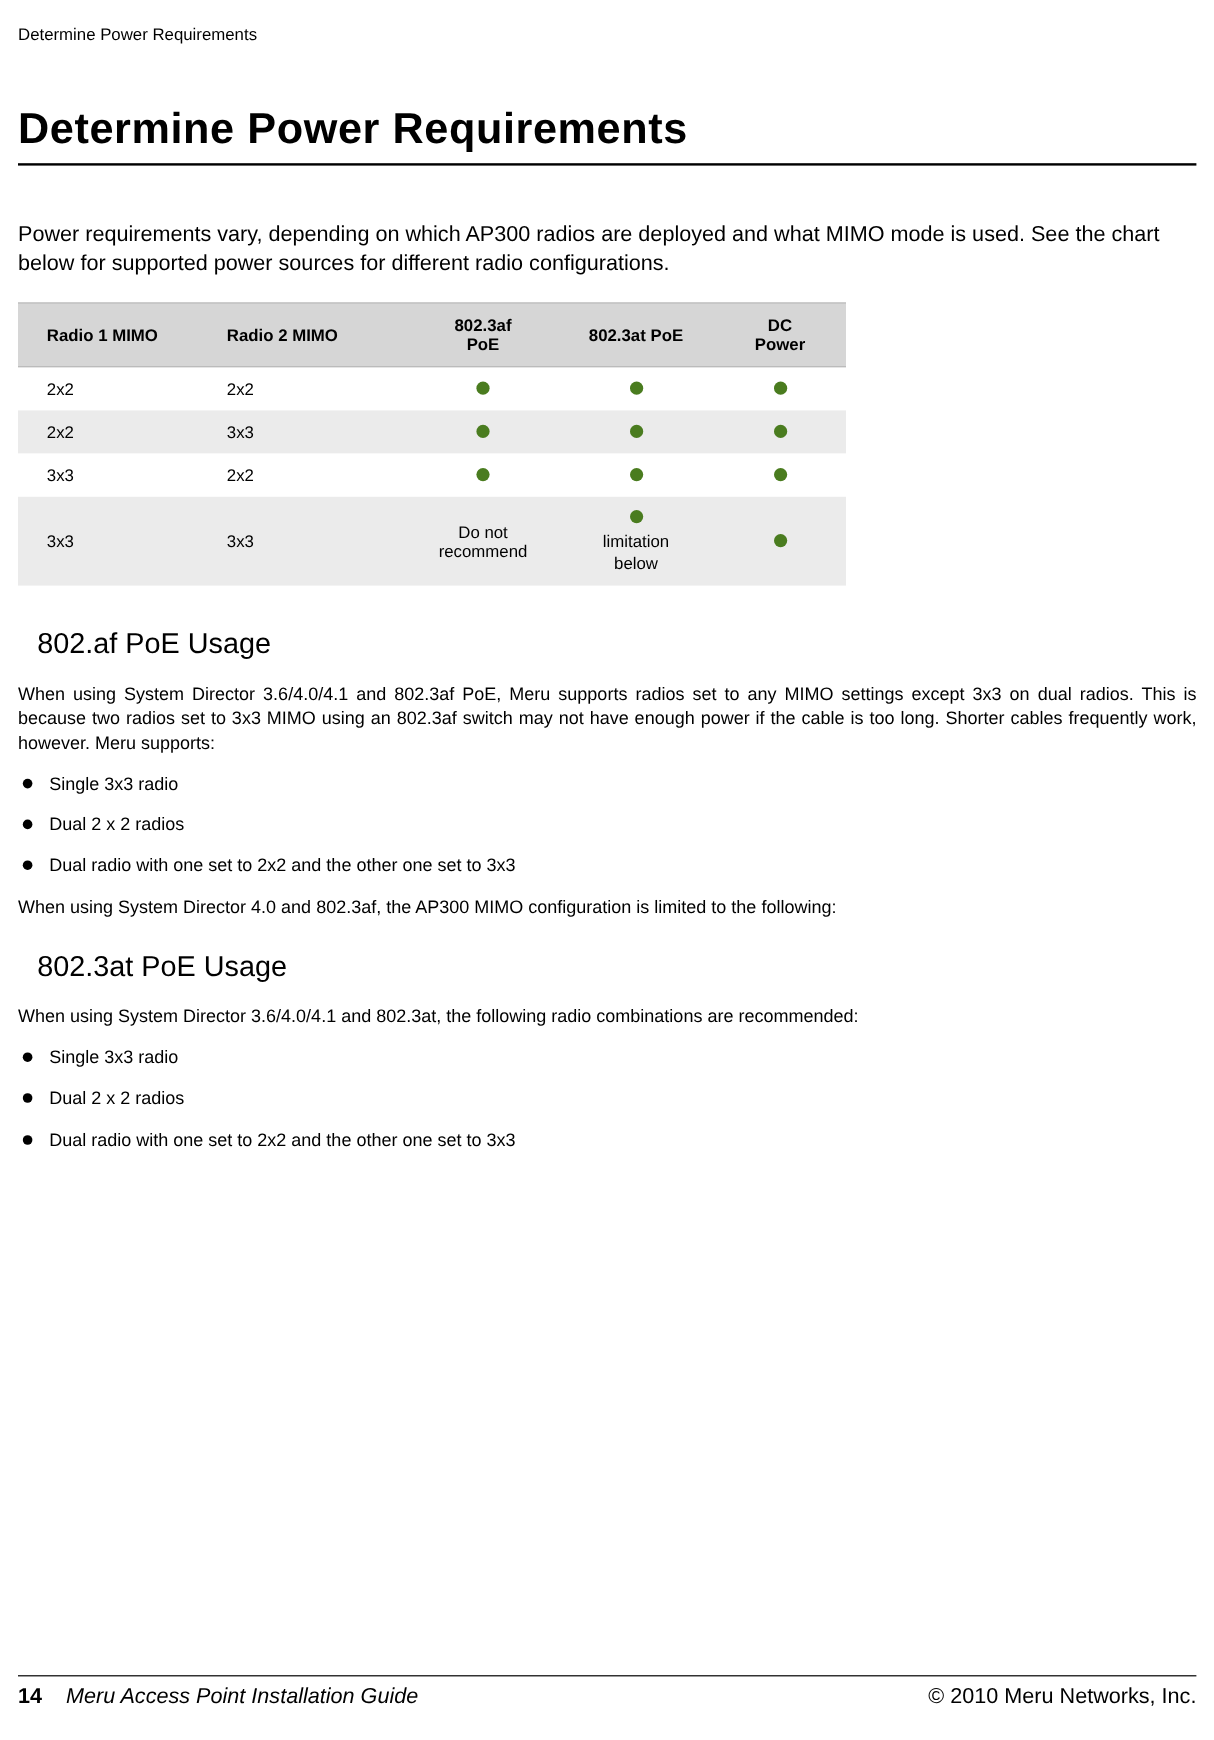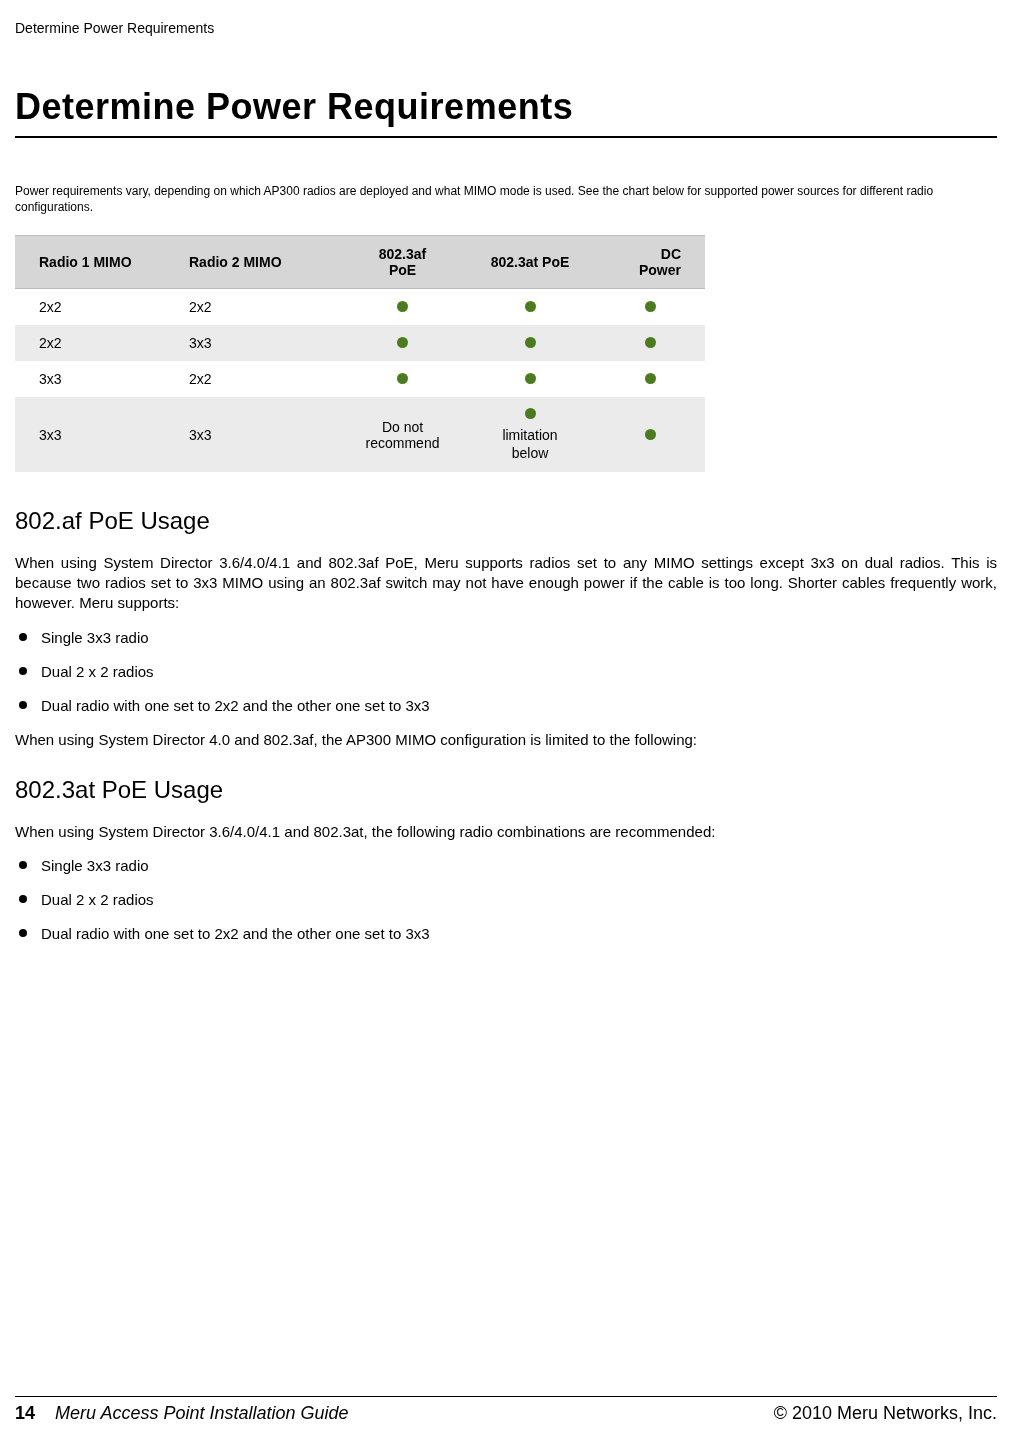--- a/index.html
+++ b/index.html
@@ -21,21 +21,21 @@
       font-weight: bold;
       letter-spacing: 0.5px;
       margin-bottom: 8px;
     }
     .title-rule {
       border: none;
       border-top: 2.5px solid #000;
       margin-bottom: 45px;
     }
     .intro {
-      font-size: 12px;
+      font-size: 18px;
       line-height: 1.35;
       margin-bottom: 20px;
     }
     table {
       border-collapse: collapse;
       margin-bottom: 35px;
     }
     th, td {
       padding: 10px 24px;
       font-size: 14px;
@@ -47,35 +47,35 @@
       font-weight: bold;
       border-top: 1px solid #bbb;
       border-bottom: 1px solid #bbb;
     }
     tbody tr:nth-child(odd)  { background: #ffffff; }
     tbody tr:nth-child(even) { background: #ebebeb; }
     .col-r1 { width: 150px; }
     .col-r2 { width: 175px; }
     .col-af { width: 125px; text-align: center; }
     .col-at { width: 130px; text-align: center; }
-    .col-dc { width: 110px; text-align: right; }
+    .col-dc { width: 110px; text-align: center; }
     td.center { text-align: center; }
     .dot {
       display: inline-block;
       width: 11px;
       height: 11px;
       background: #4a7c1f;
       border-radius: 50%;
     }
     .limcell { text-align: center; line-height: 1.3; }
     .limcell .dot { margin-bottom: 2px; }
     h2 {
       font-size: 24px;
       font-weight: normal;
-      margin: 25px 0 18px 0;
+      margin: 25px 0 18px 16px;
     }
     p.body {
       font-size: 15px;
       line-height: 1.35;
       margin-bottom: 14px;
       text-align: justify;
     }
     ul.bullets {
       list-style: none;
       margin: 0 0 14px 0;

